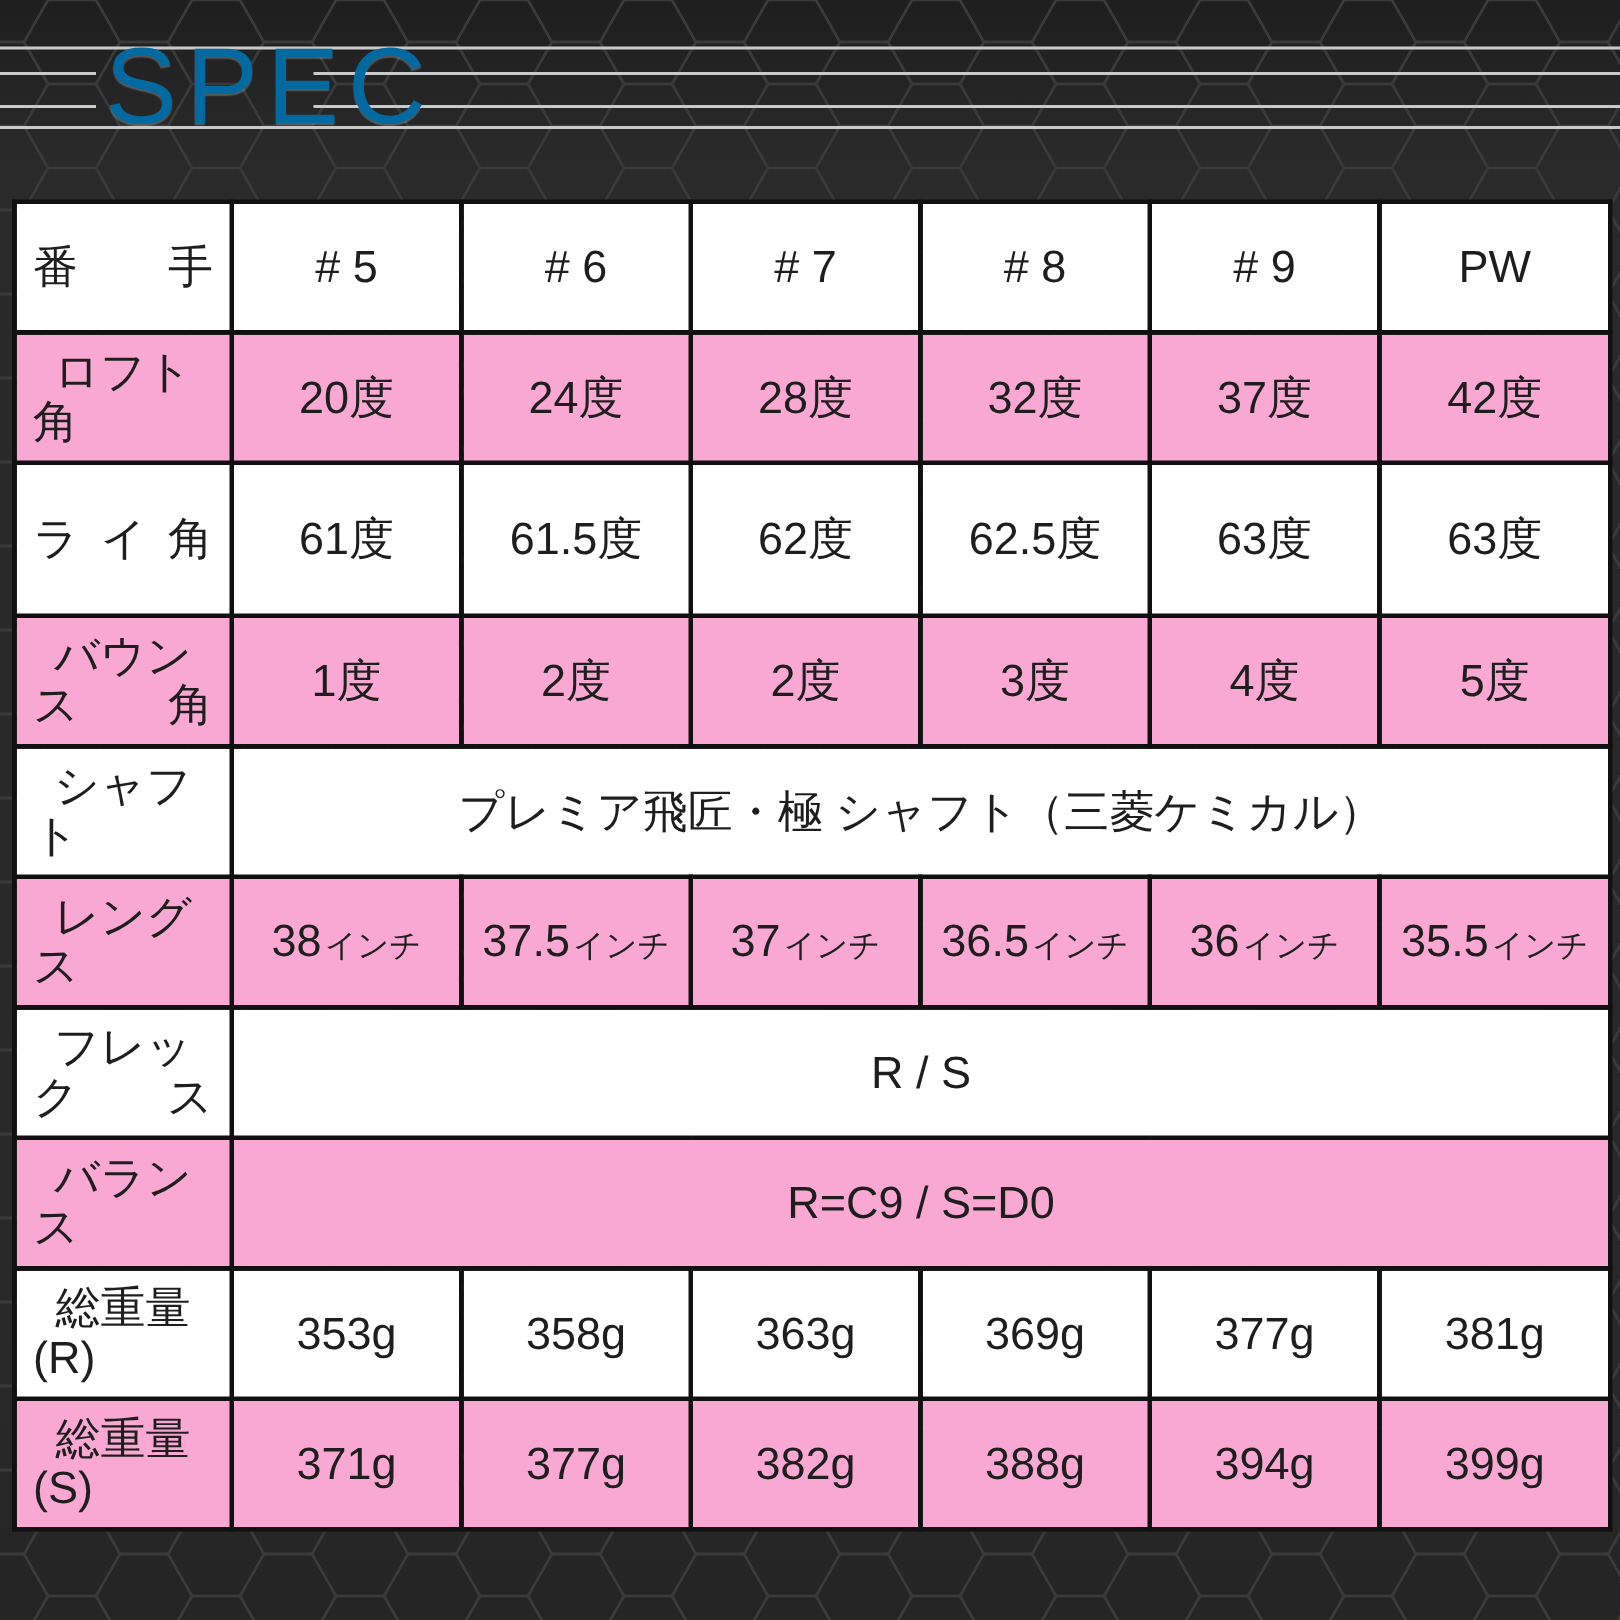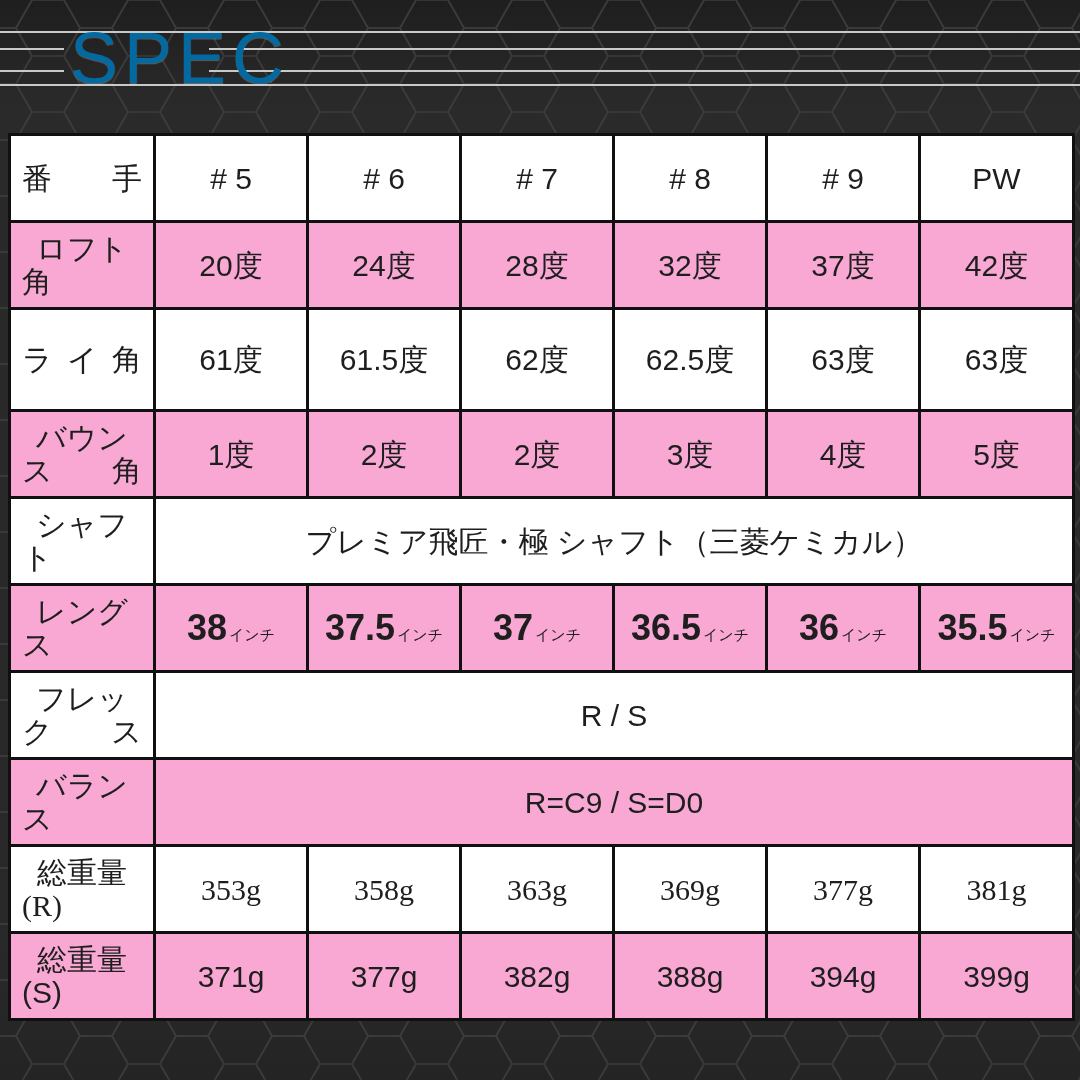--- a/index.html
+++ b/index.html
@@ -35,22 +35,22 @@
     font-size:30px;line-height:1.1;overflow:hidden;
   }
   tr.row-white td{background:#ffffff;}
   tr.row-gray  td{background:#f9a8d4;}
   td.label-cell{
     font-size:26px;
     text-align:justify;text-align-last:justify;
     padding:0 11px;letter-spacing:0;
   }
   td.span-cell{font-size:31px;}
-  td.value-cell .num{font-size:36px;font-weight:bold;}
-  td.value-cell .unit{font-size:15px;margin-left:2px;}
+  td.value-cell .num{font-size:30px;}
+  td.value-cell .unit{font-size:21px;margin-left:2px;font-family:Liberation Mono, monospace;}
 </style>
 </head>
 <body>
 
 <svg id="hexbg" width="1080" height="1080" xmlns="http://www.w3.org/2000/svg">
   <defs>
     <pattern id="hex" width="96" height="56" patternUnits="userSpaceOnUse">
       <g fill="none" stroke="#3a3a3a" stroke-width="1.6">
         <path d="M -32 0 L -16 -28 L 16 -28 L 32 0 L 16 28 L -16 28 Z"></path>
         <path d="M 64 0 L 80 -28 L 112 -28 L 128 0 L 112 28 L 80 28 Z"></path>
@@ -134,21 +134,21 @@
         <td class="value-cell"><span class="num">35.5</span><span class="unit">インチ</span></td>
       </tr>
       <tr class="row-white" style="height: 87px;">
         <td class="label-cell">フレックス</td>
         <td colspan="6" class="span-cell">R / S</td>
       </tr>
       <tr class="row-gray" style="height: 87px;">
         <td class="label-cell">バランス</td>
         <td colspan="6" class="span-cell">R=C9 / S=D0</td>
       </tr>
-      <tr class="row-white" style="height: 87px; font-family: Liberation Serif, serif;">
+      <tr class="row-white" style="height: 87px;">
         <td class="label-cell">総重量(R)</td>
         <td class="value-cell">353g</td>
         <td class="value-cell">358g</td>
         <td class="value-cell">363g</td>
         <td class="value-cell">369g</td>
         <td class="value-cell">377g</td>
         <td class="value-cell">381g</td>
       </tr>
       <tr class="row-gray" style="height: 87px;">
         <td class="label-cell">総重量(S)</td>

